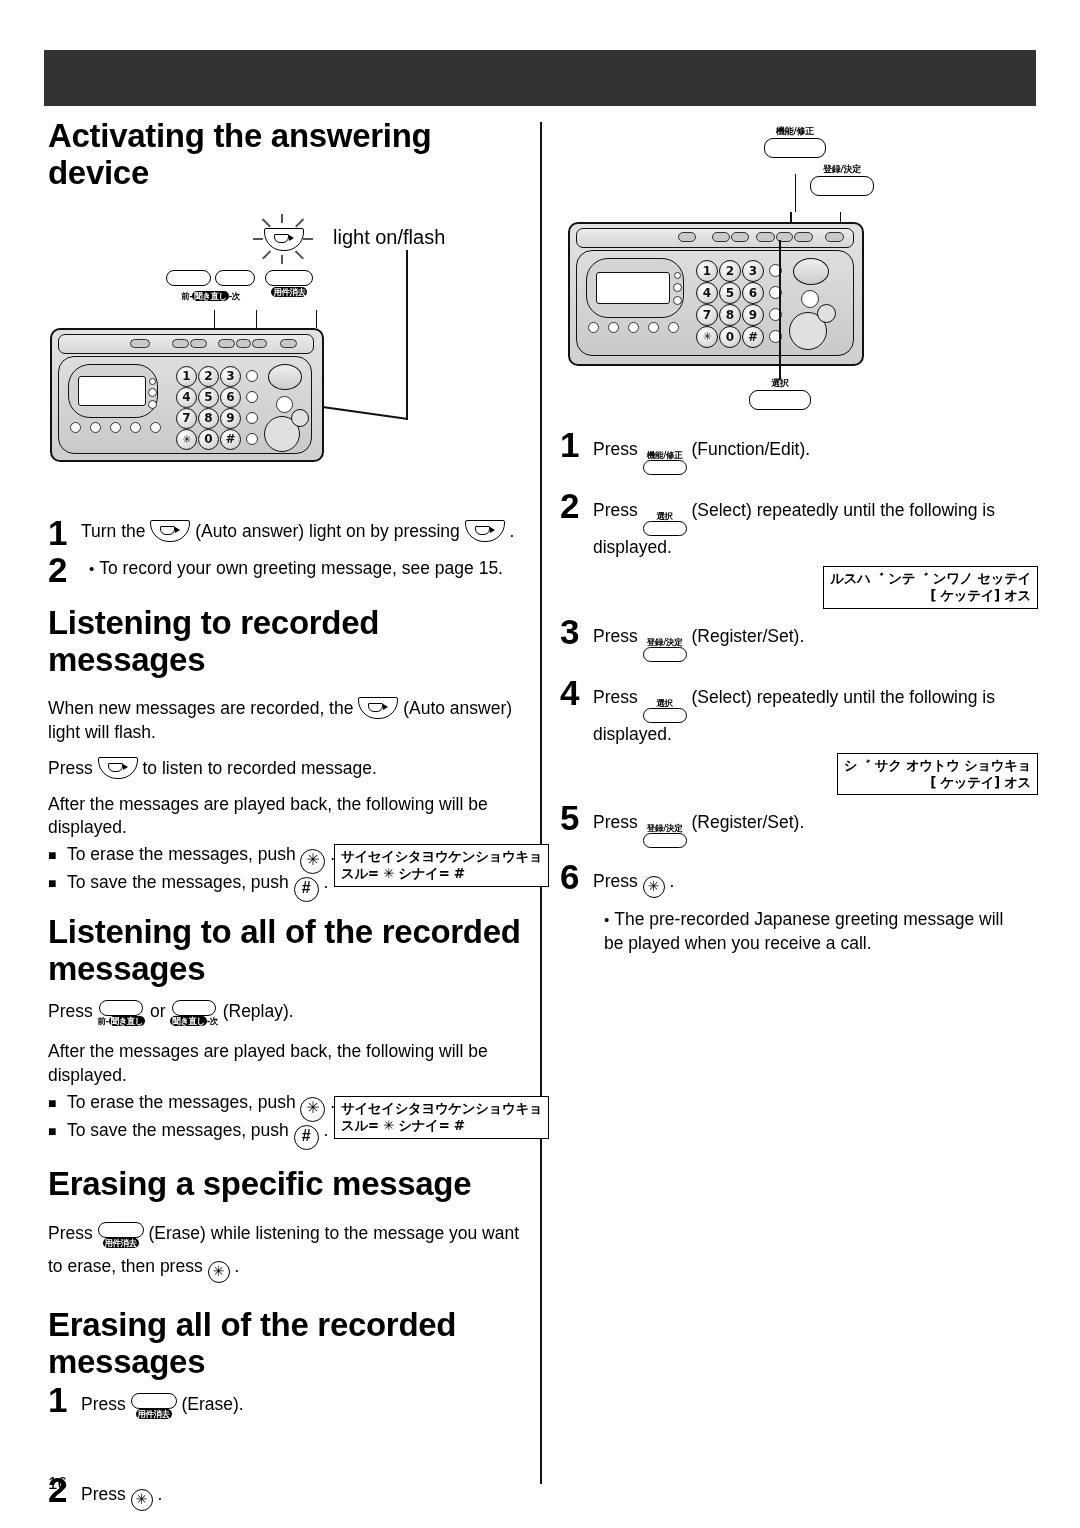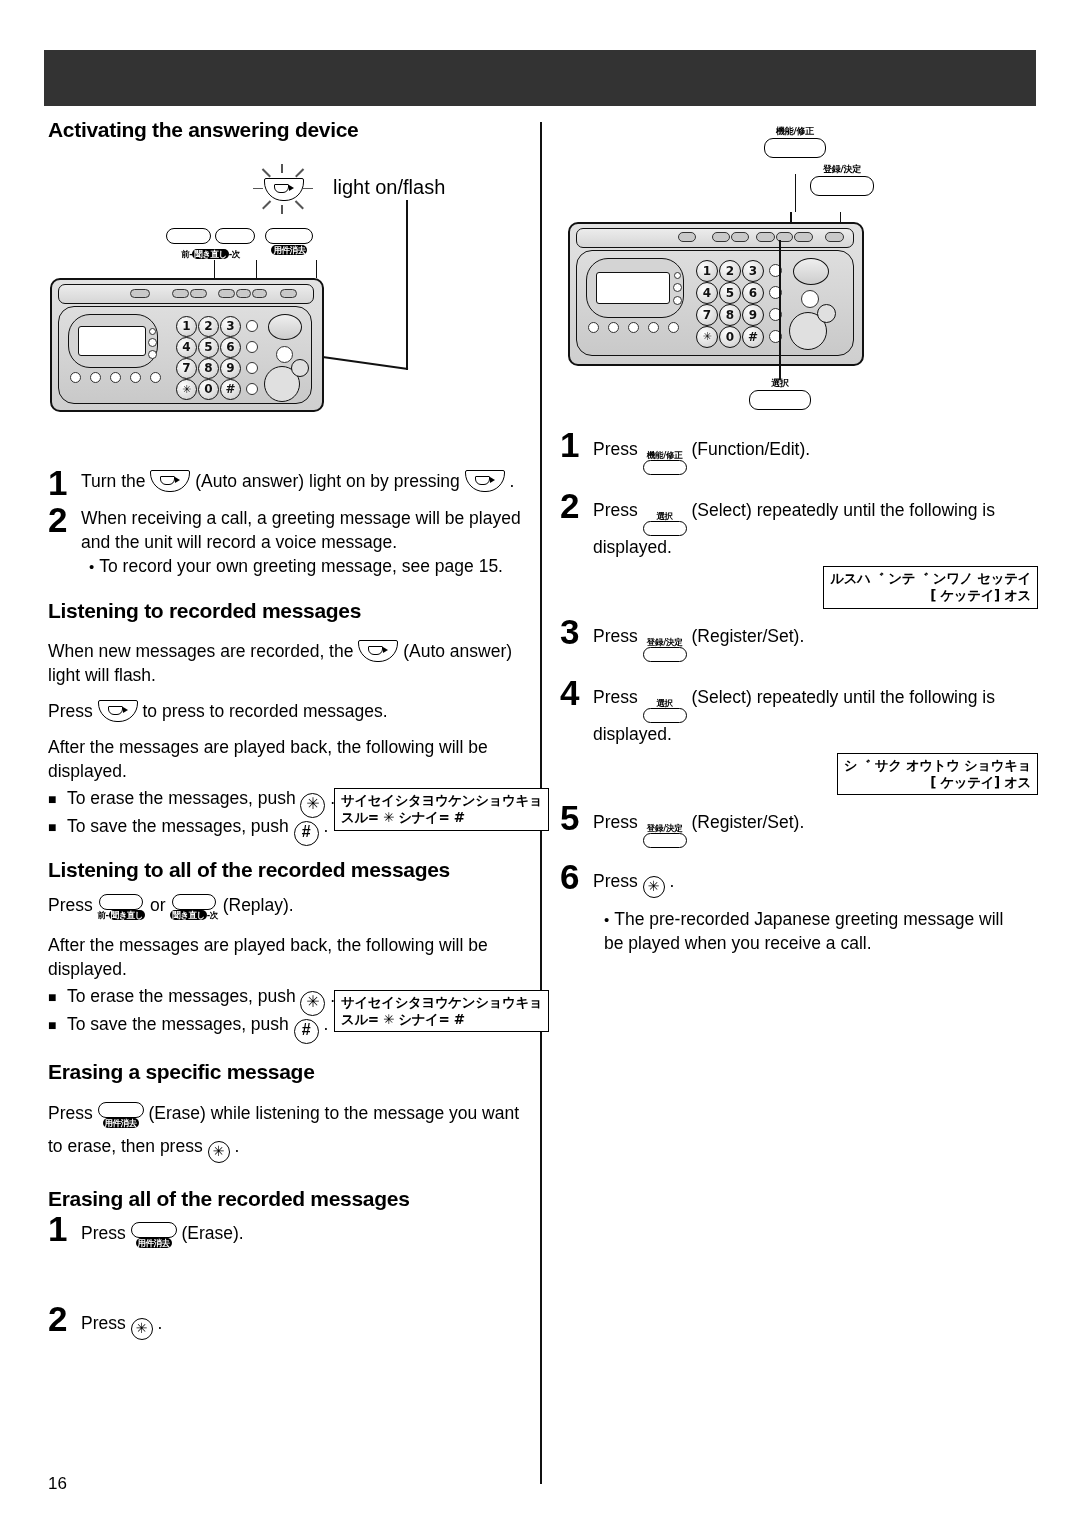--- a/index.html
+++ b/index.html
@@ -23,21 +23,21 @@
 
   
   .divider{
     position:absolute;left:540px;top:122px;width:2px;height:1362px;
     background:#111;
   }
   .col-left{position:absolute;left:48px;top:118px;width:480px;}
   .col-right{position:absolute;left:560px;top:118px;width:478px;}
 
   h2.sec{
-    font-size:21px;font-weight:bold;margin:0;padding:0;
+    font-size:33px;font-weight:bold;margin:0;padding:0;
     letter-spacing:-0.3px;line-height:1.12;
   }
 
   p.body{font-size:17.5px;line-height:1.37;margin:0;}
 
   
   .step{position:relative;display:flex;align-items:flex-start;}
   .step-num{
     font-size:35px;font-weight:bold;line-height:0.84;
     width:26px;flex:0 0 26px;margin-right:7px;margin-top:-2px;
@@ -164,21 +164,21 @@
         <div class="ray" style="left:41px;top:8px;width:11px;height:1.6px;transform:rotate(-45deg);"></div>
         <div class="ray" style="left:8px;top:40px;width:11px;height:1.6px;transform:rotate(-45deg);"></div>
         <div class="ray" style="left:41px;top:40px;width:11px;height:1.6px;transform:rotate(45deg);"></div>
         <span class="kauto" style="position:absolute;left:11px;top:14px;width:38px;height:21px;"></span>
       </div>
       <div style="position:absolute;left:285px;top:20px;font-size:20px;">light on/flash</div>
 
       <div class="leader" style="left:358px;top:44px;width:1.8px;height:170px;"></div>
       <div class="leader" style="left:272px;top:212px;width:88px;height:1.8px;transform:rotate(8deg);transform-origin:right center;"></div>
 
-      <div style="position:absolute;left:118px;top:72px;">
+      <div style="position:absolute;left:118px;top:64px;">
         <span style="display:inline-block;text-align:center;">
           <span style="display:block;">
             <span class="ksoft-top" style="display:inline-block;width:43px;"></span><span class="ksoft-top" style="display:inline-block;width:38px;margin-left:4px;"></span>
           </span>
           <span class="ksoft-jp jp" style="margin-top:1px;">
             <span>前-</span><span class="jp-inv">聞き直し</span><span>-次</span>
           </span>
         </span>
         <span style="display:inline-block;text-align:center;margin-left:6px;vertical-align:top;">
           <span class="ksoft-top" style="display:block;width:46px;"></span>
@@ -239,31 +239,30 @@
     <div class="step" style="margin-top:4px;">
       <div class="step-num">1</div>
       <div class="step-body">
         <span>Turn the </span><span class="kauto"></span><span> (Auto answer) light on by pressing </span><span class="kauto"></span><span> .</span>
       </div>
     </div>
 
     <div class="step" style="margin-top:10px;">
       <div class="step-num">2</div>
       <div class="step-body">
-        <div>When receiving a call, a greeting message will be played and the unit will record a voice message.</div>
         <div class="bullet" style="margin-left:8px;">To record your own greeting message, see page 15.</div>
       </div>
     </div>
 
     <h2 class="sec" style="margin-top:20px;">Listening to recorded messages</h2>
     <p class="body" style="margin-top:18px;">
       <span>When new messages are recorded, the </span><span class="kauto"></span><span> (Auto answer) light will flash.</span>
     </p>
     <p class="body" style="margin-top:12px;">
-      <span>Press </span><span class="kauto"></span><span> to press to recorded messages.</span>
+      <span>Press </span><span class="kauto"></span><span> to listen to recorded message.</span>
     </p>
     <p class="body" style="margin-top:12px;">After the messages are played back, the following will be displayed.</p>
 
     <div style="position:relative;margin-top:2px;height:58px;">
       <div class="sq" style="position:absolute;left:0;top:0;">
         <span>To erase the messages, push </span><span class="kcirc big">✳</span> .
       </div>
       <div class="sq" style="position:absolute;left:0;top:28px;">
         <span>To save the messages, push </span><span class="kcirc big">#</span> .
       </div>

